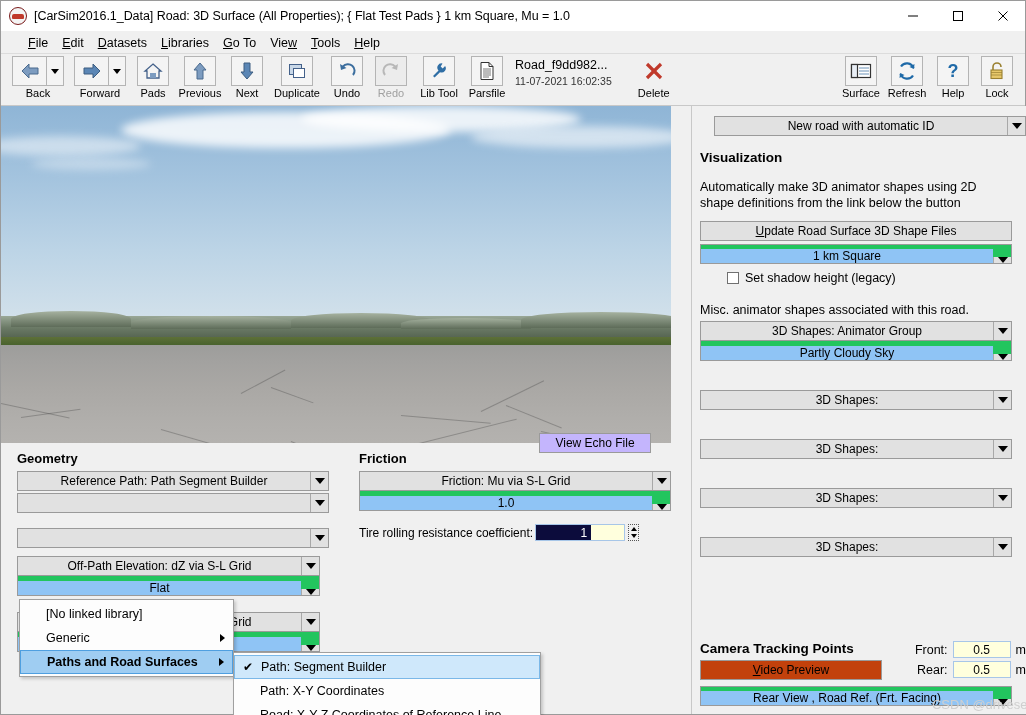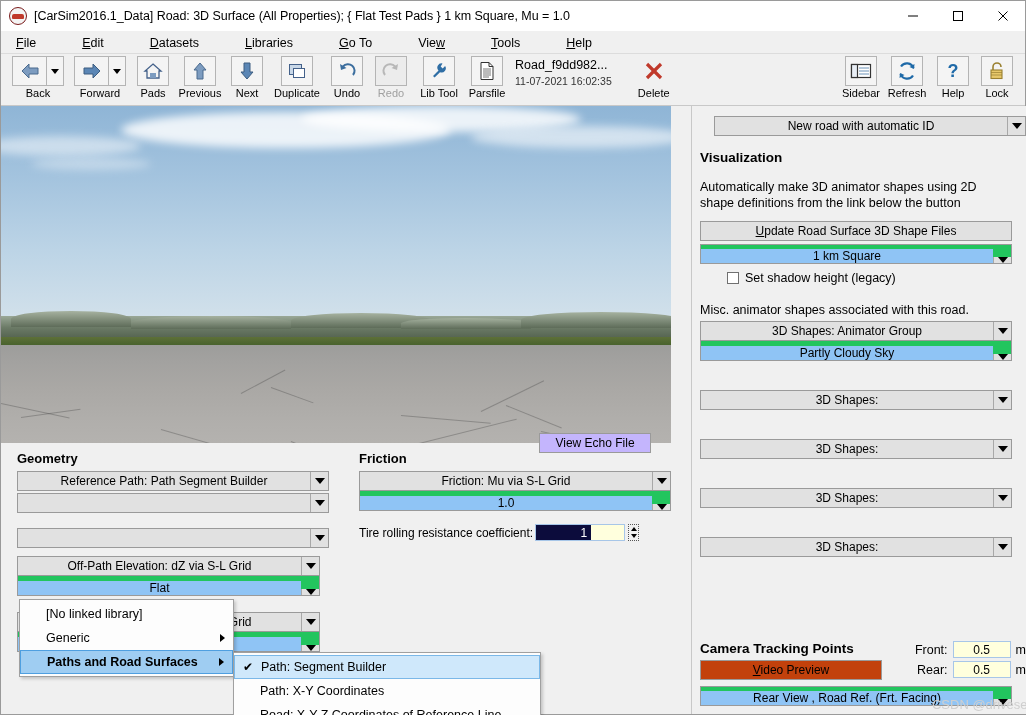--- a/index.html
+++ b/index.html
@@ -51,23 +51,22 @@
     display: flex; align-items: center; justify-content: center;
     font-size: 13px; color: #000;
   }
   .win-btn svg { display: block; }
 
   
   .menubar {
     height: 21px; flex: 0 0 21px;
     display: flex; align-items: center;
     background: #f0f0f0;
-    padding-left: 8px;
+    padding-left: 20px;
     border-bottom: 1px solid #dcdcdc;
-    gap: 32px;
   }
   .menu-item {
     padding: 2px 7px; font-size: 12.5px; color: #000; white-space: nowrap;
   }
   .menu-item u { text-decoration: underline; }
 
   
   .toolbar {
     height: 51px; flex: 0 0 51px;
     background: #f0f0f0;
@@ -479,21 +478,21 @@
           <svg width="22" height="18" viewBox="0 0 22 18">
               <rect x="1.5" y="2.5" width="19" height="13" fill="#fff" stroke="#333" stroke-width="1.2"></rect>
               <rect x="1.5" y="2.5" width="6" height="13" fill="#e8eef5" stroke="#333" stroke-width="1.2"></rect>
               <g stroke="#6d93b8" stroke-width="1">
                 <line x1="9" y1="6" x2="19" y2="6"></line>
                 <line x1="9" y1="9" x2="19" y2="9"></line>
                 <line x1="9" y1="12" x2="19" y2="12"></line>
               </g>
             </svg>
         </div>
-        <div class="tb-label">Sidebar</div>
+        <div class="tb-label">Surface</div>
       </div>
       <div class="tb-btn tb-wide" style="width:44px">
         <div class="tb-icon-box">
           <svg width="20" height="20" viewBox="0 0 20 20">
               <path d="M16.5 7 A7 7 0 0 0 4 5.5" fill="none" stroke="#1f6aa8" stroke-width="2.2"></path>
               <path d="M3.5 13 A7 7 0 0 0 16 14.5" fill="none" stroke="#1f6aa8" stroke-width="2.2"></path>
               <path d="M17.5 3 L17 8 L12.5 6 Z" fill="#1f6aa8"></path>
               <path d="M2.5 17 L3 12 L7.5 14 Z" fill="#1f6aa8"></path>
             </svg>
         </div>

